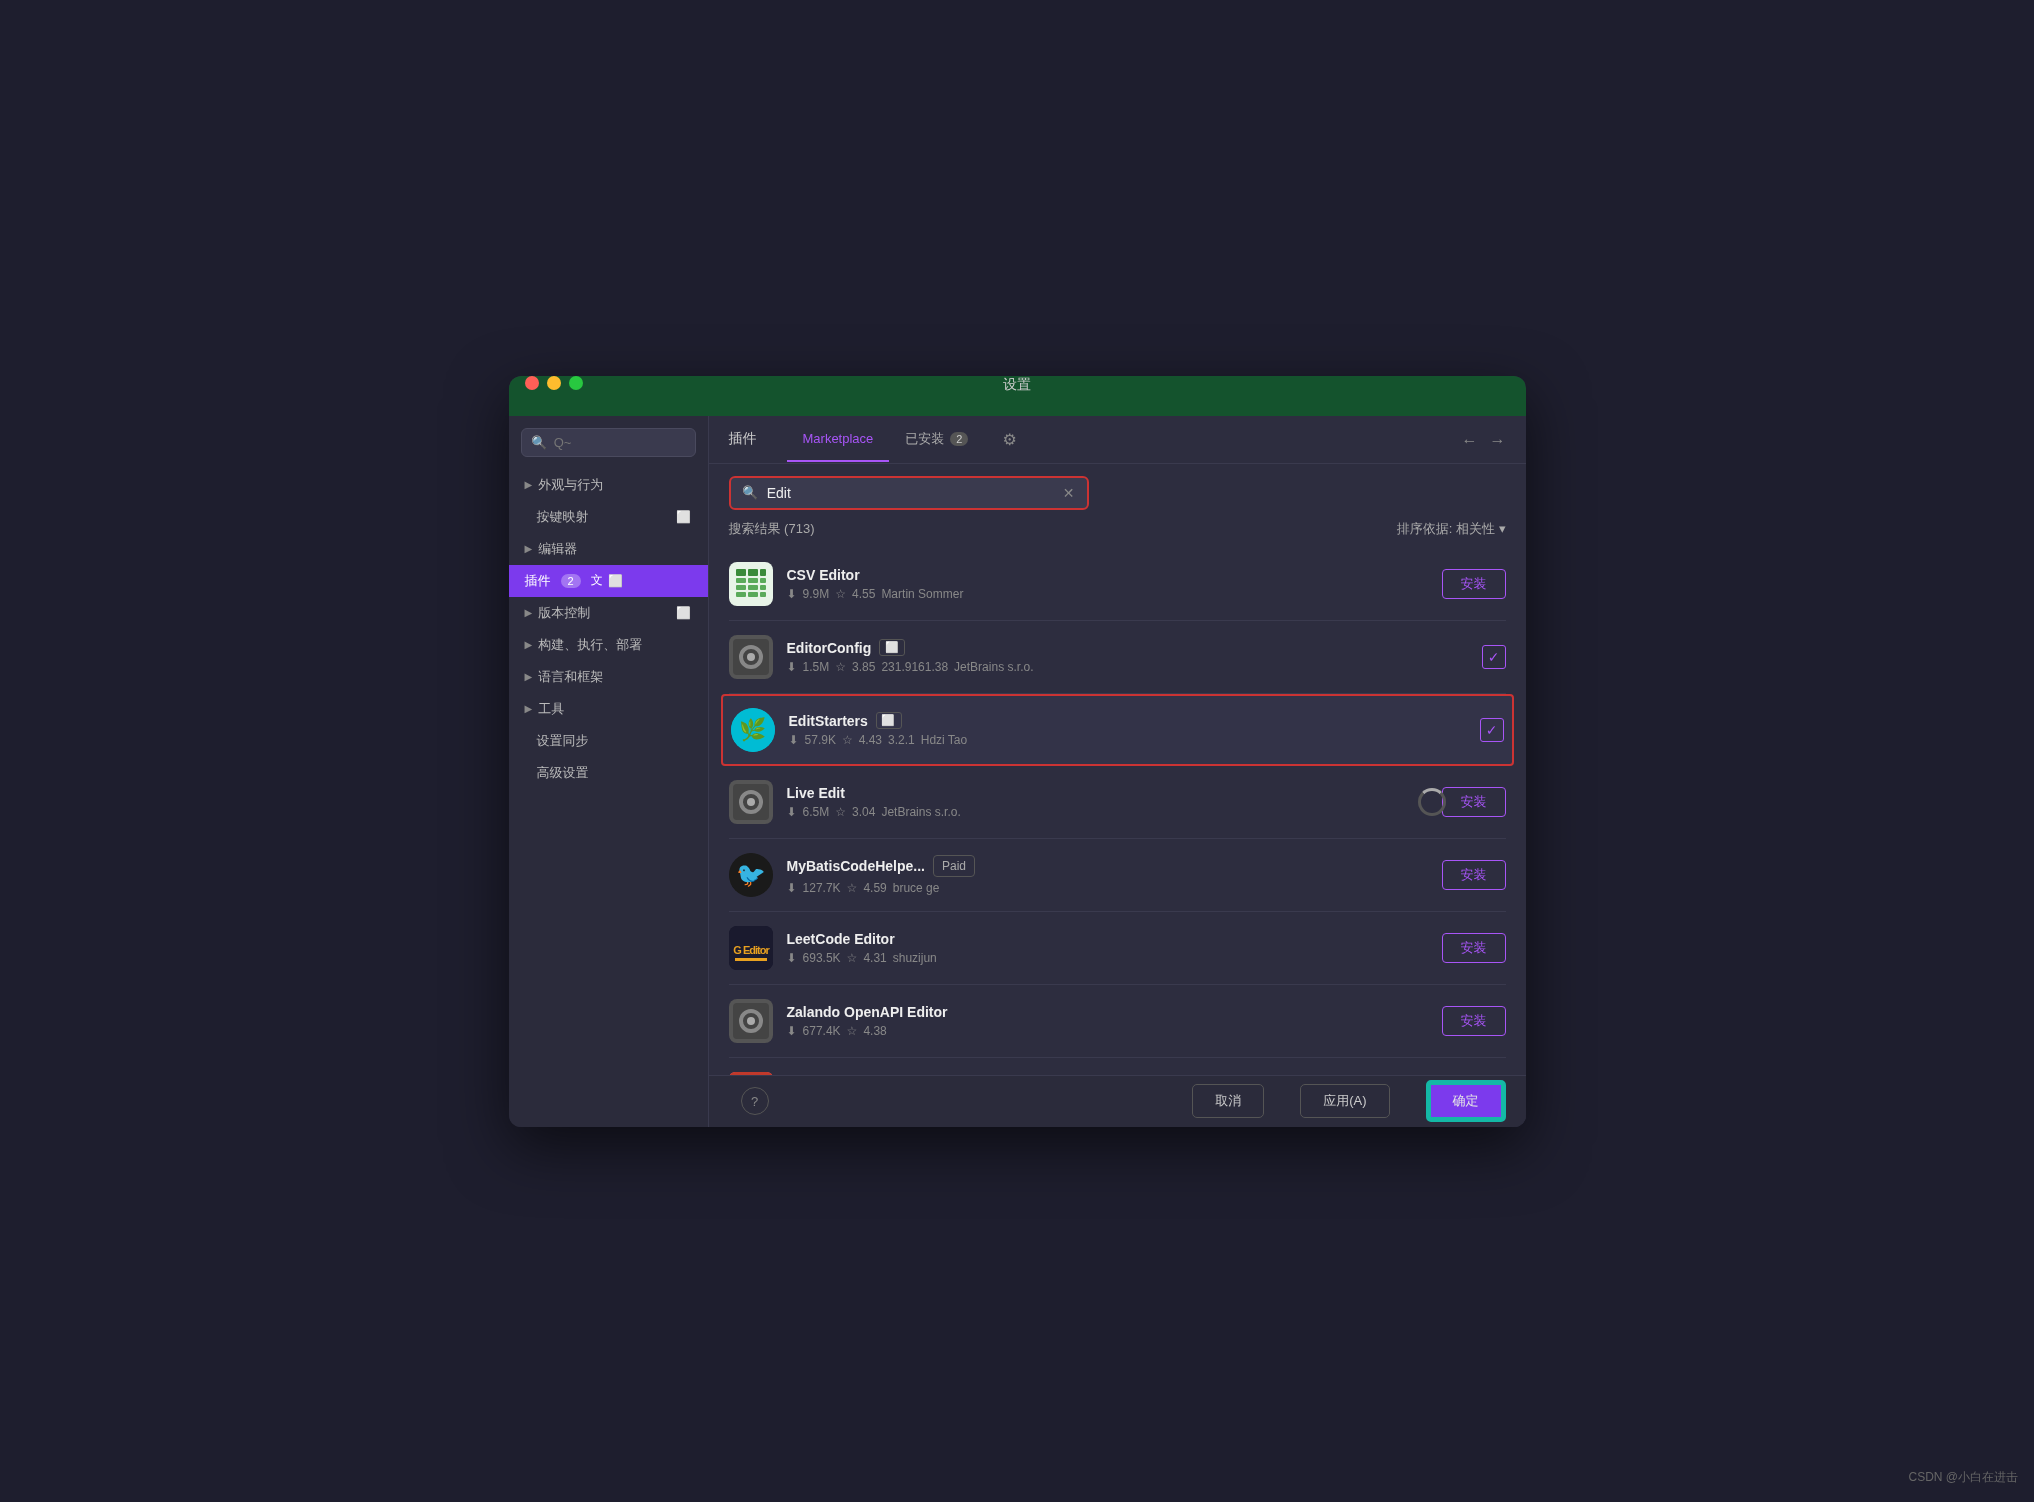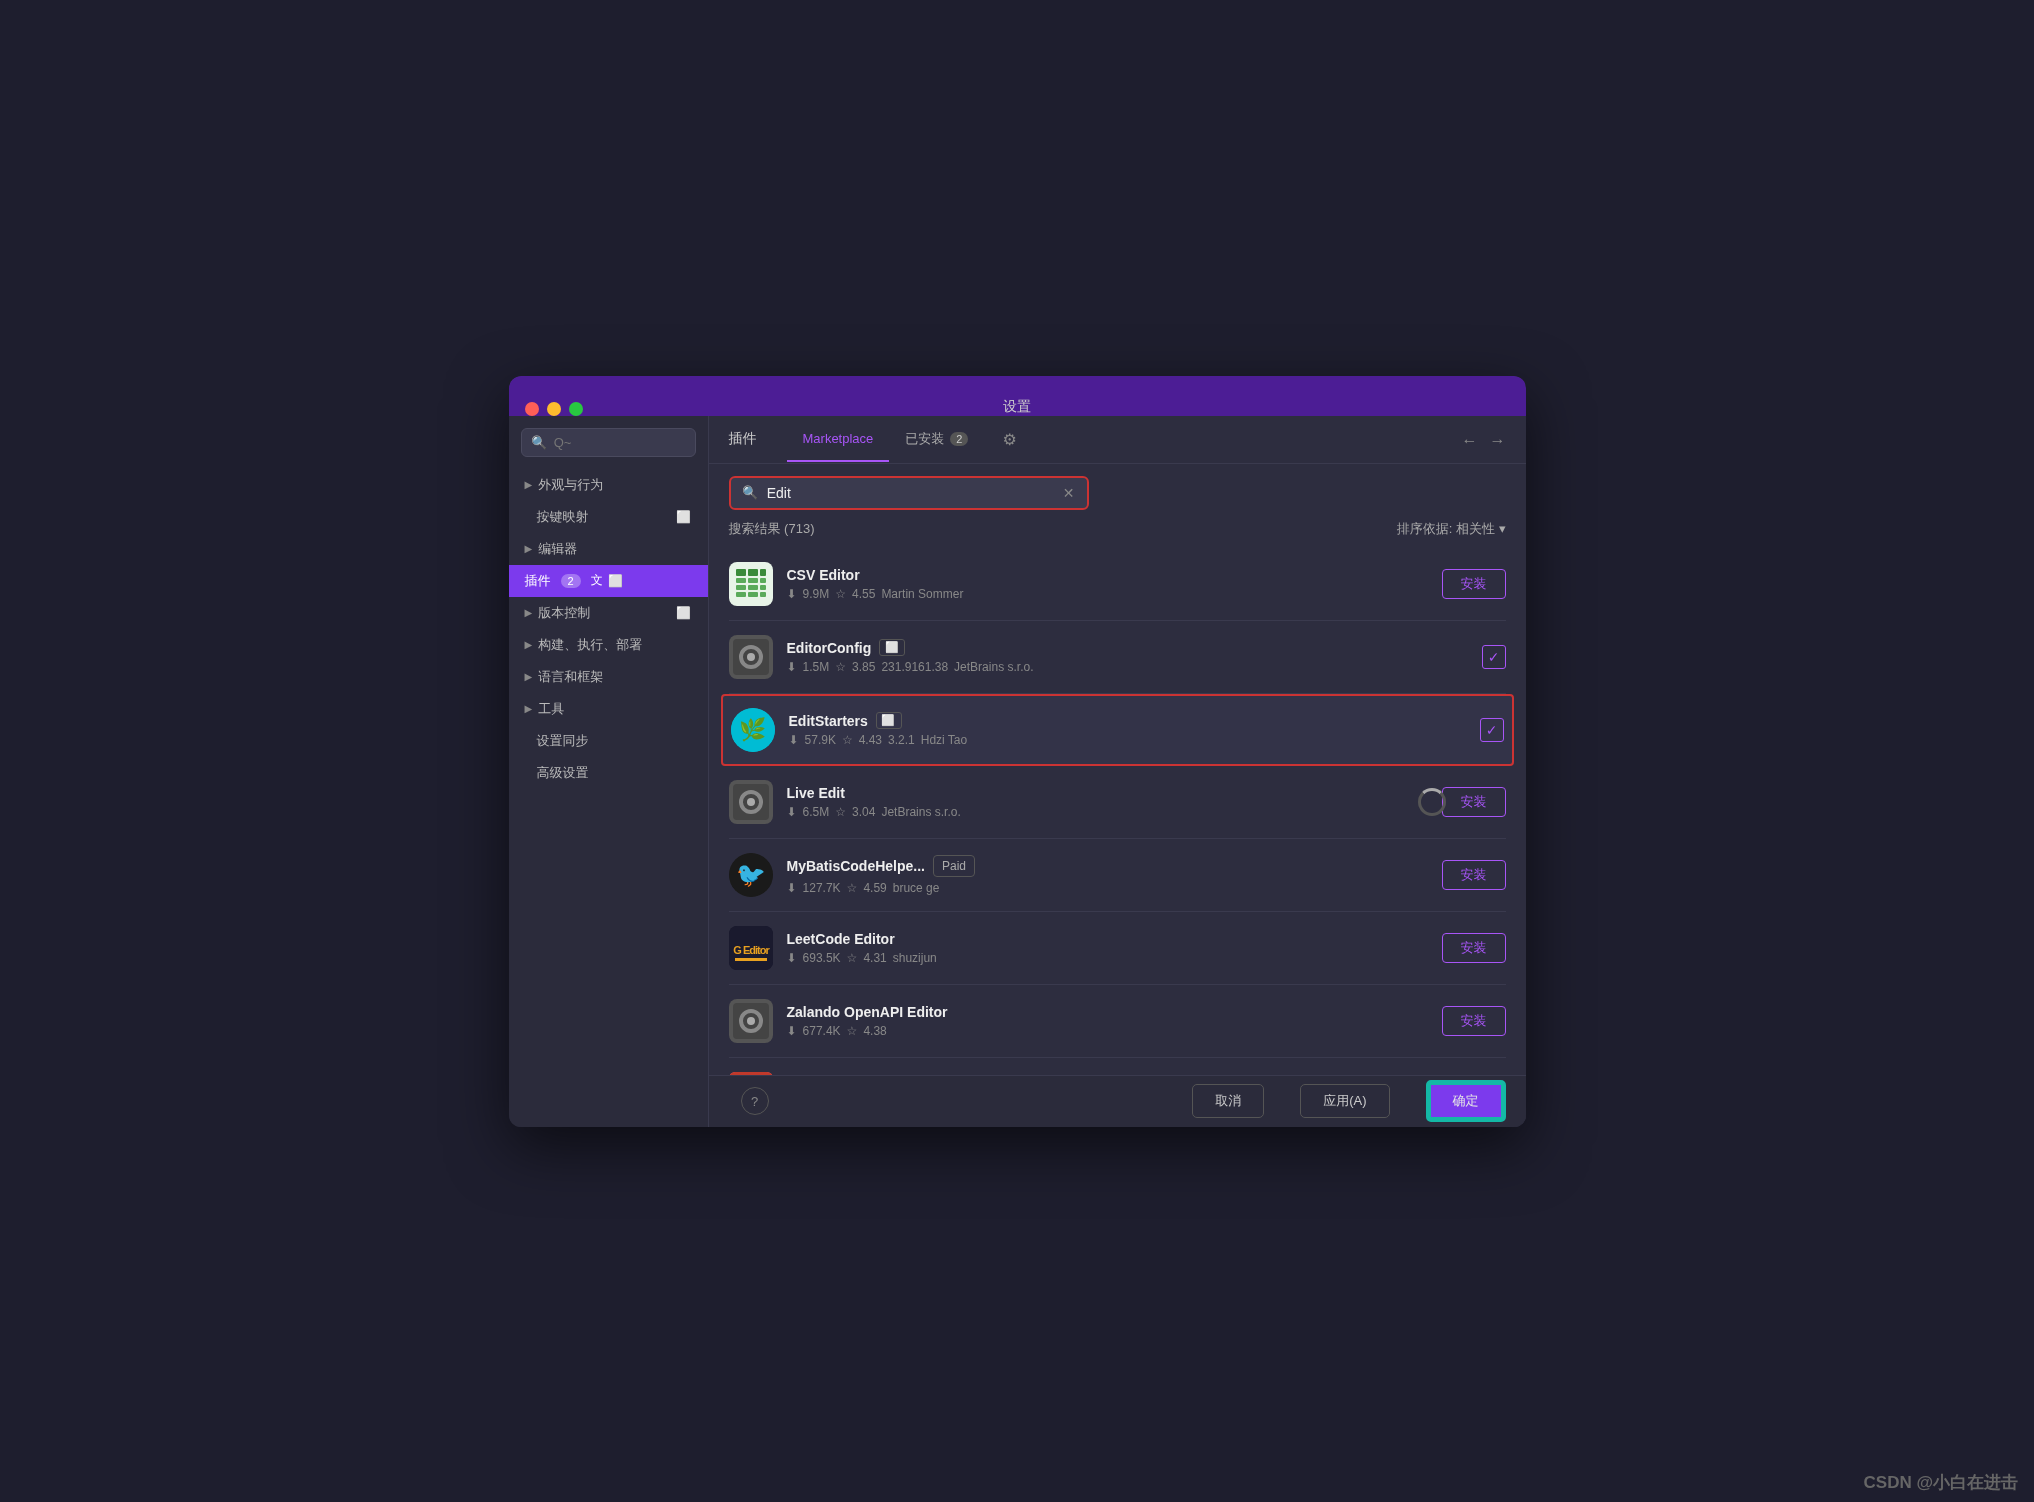--- a/index.html
+++ b/index.html
@@ -17,23 +17,23 @@
       height: 751px;
       background: #2b2b3b;
       border-radius: 12px;
       box-shadow: 0 20px 60px rgba(0,0,0,0.6);
       display: flex;
       flex-direction: column;
       overflow: hidden;
     }
     .titlebar {
       height: 40px;
-      background: #4c1d95;
-      display: flex;
-      align-items: flex-end;
+      background: #14532d;
+      display: flex;
+      align-items: flex-start;
       justify-content: center;
       position: relative;
       flex-shrink: 0;
       border-radius: 12px 12px 0 0;
     }
     .titlebar-buttons {
       position: absolute;
       left: 16px;
       display: flex;
       gap: 8px;
@@ -751,13 +751,13 @@
       <div class="bottom-bar">
         <button class="help-btn">?</button>
         <button class="bottom-btn btn-cancel">取消</button>
         <button class="bottom-btn btn-apply">应用(A)</button>
         <button class="bottom-btn btn-ok">确定</button>
       </div>
     </div>
   </div>
 </div>
 
-<div class="watermark" style="position: fixed; bottom: 8px; right: 16px; color: #666; font-size: 17px; font-weight: bold;">CSDN @小白在进击</div>
+<div class="watermark" style="position: fixed; bottom: 16px; right: 16px; color: #666; font-size: 12px;">CSDN @小白在进击</div>
 
 </body></html>

